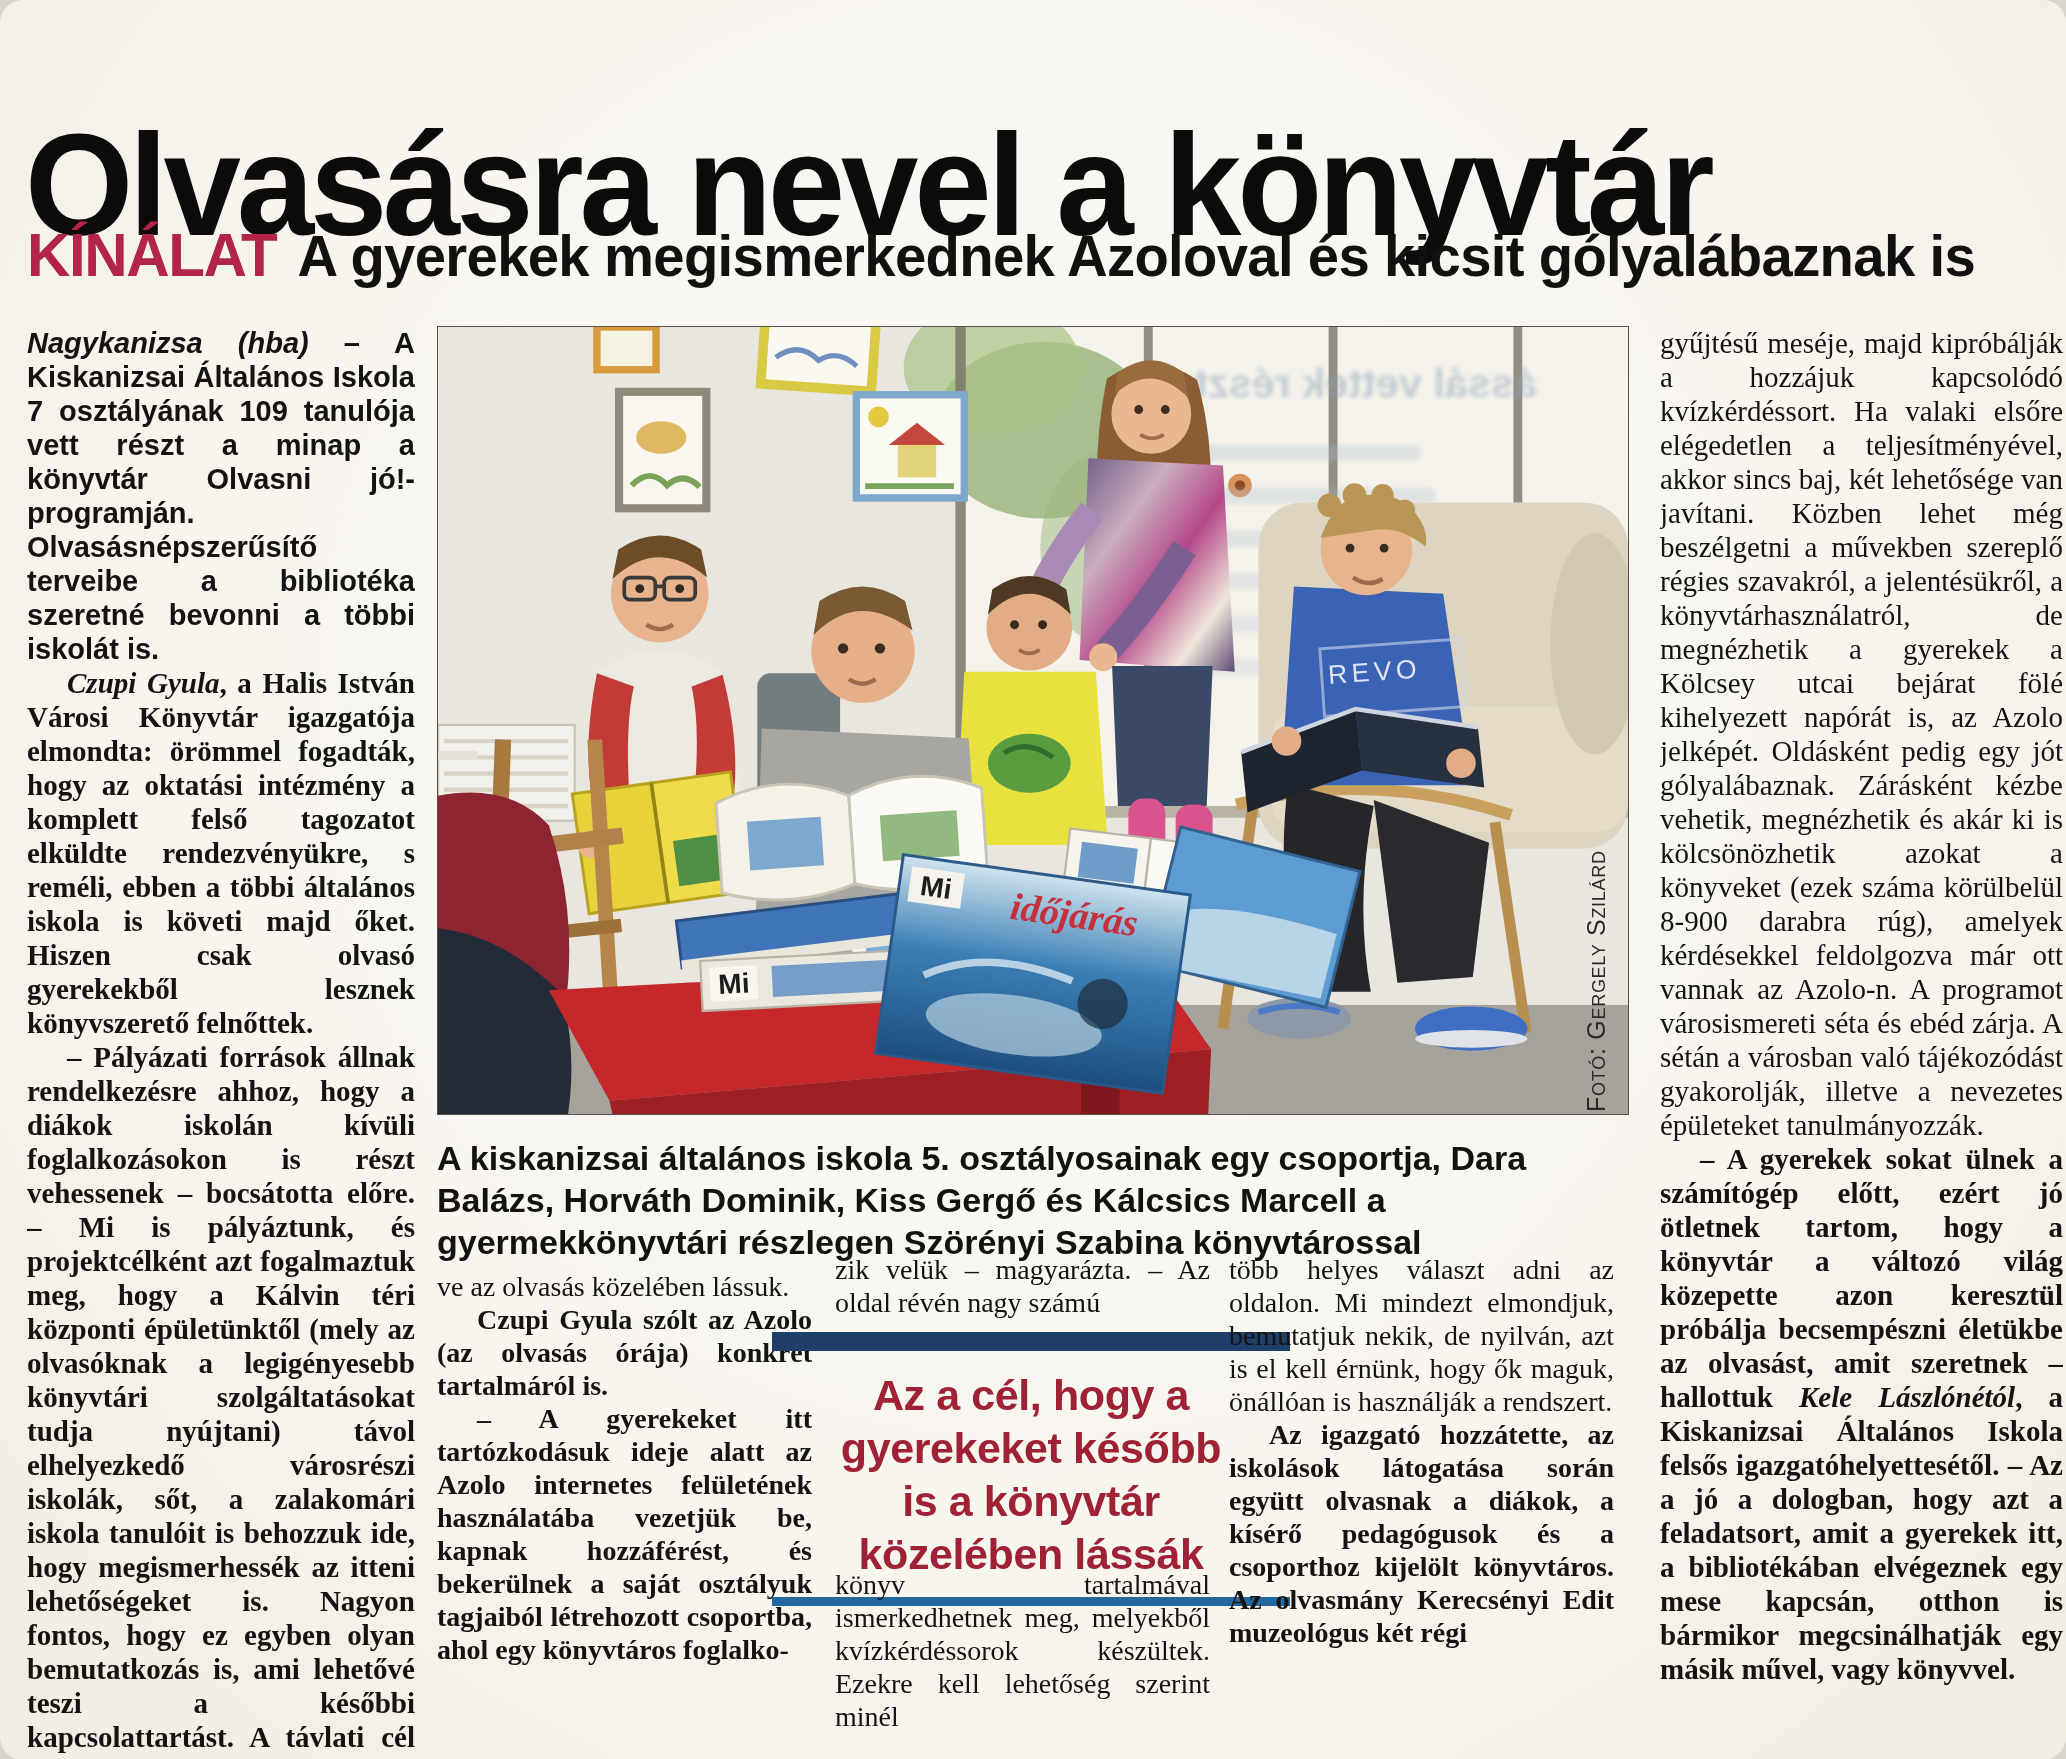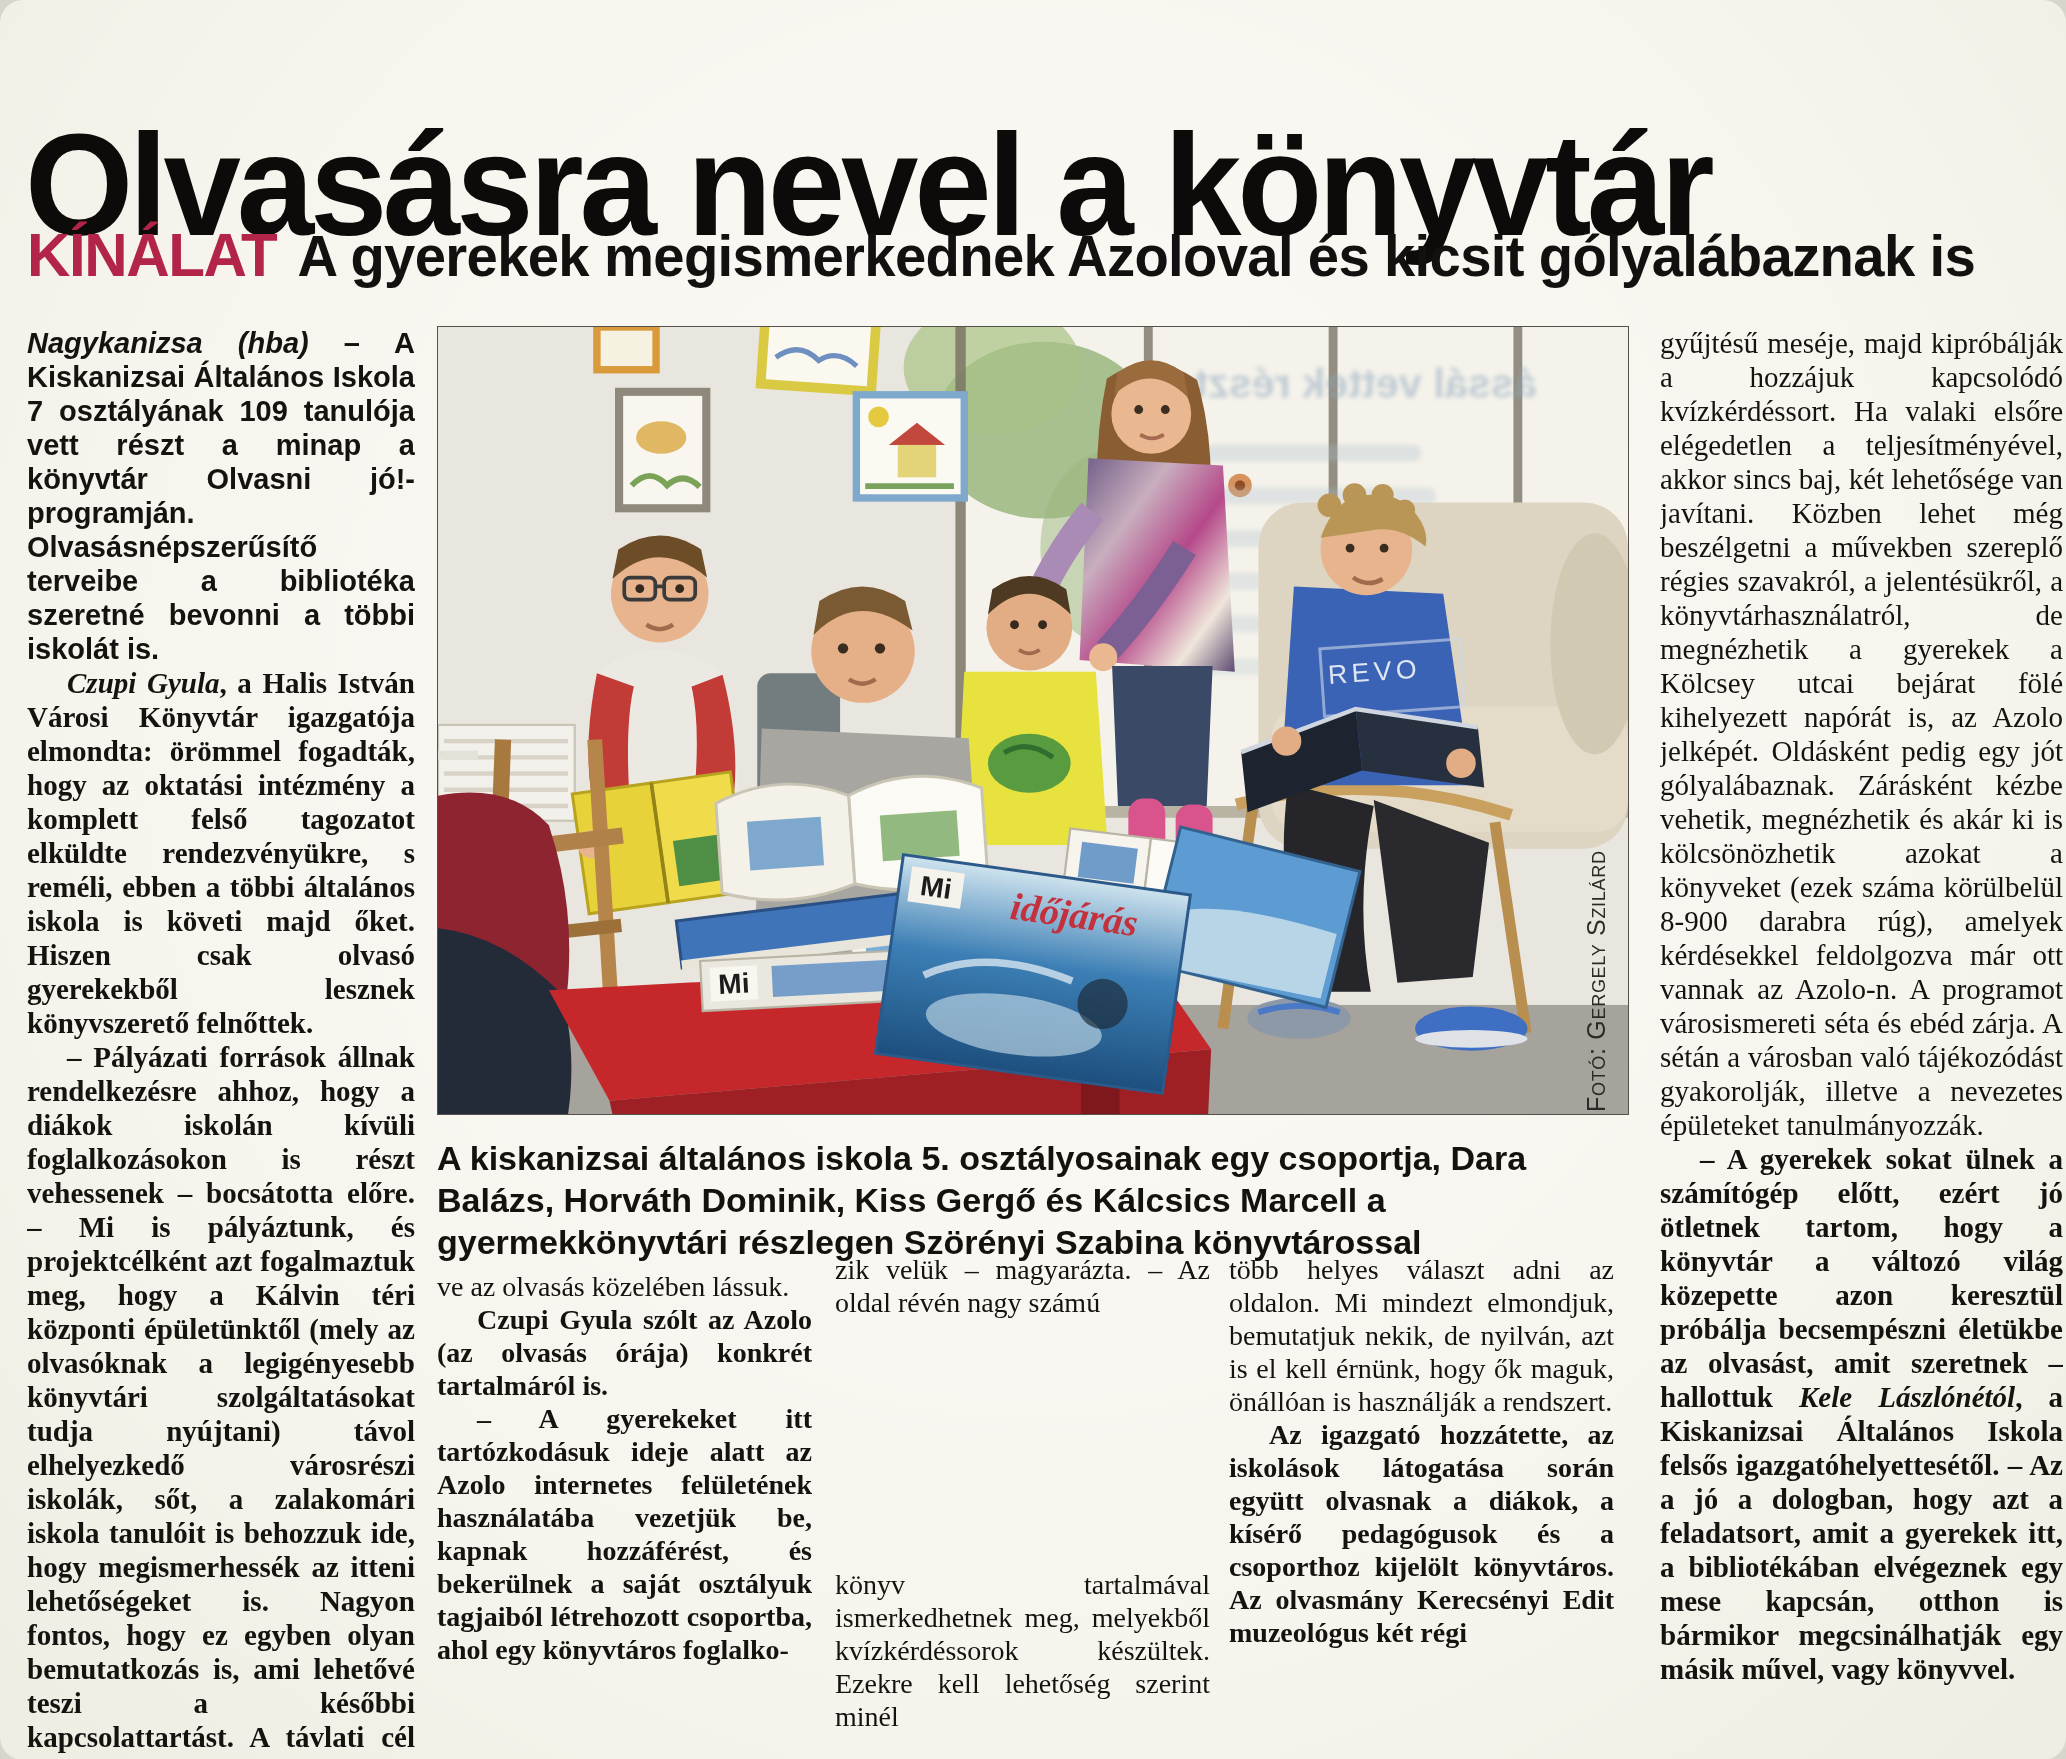--- a/index.html
+++ b/index.html
@@ -327,20 +327,25 @@
   <div class="col serif bott" style="left:437px;top:1270px;width:375px;height:507px;">
     <p>ve az olvasás közelében lássuk.</p>
     <p class="ind">Czupi Gyula szólt az Azolo (az olvasás órája) konkrét tartalmáról is.</p>
     <p class="ind">– A gyerekeket itt tartózkodásuk ideje alatt az Azolo internetes felületének használatába vezetjük be, kapnak hozzáférést, és bekerülnek a saját osztályuk tagjaiból létrehozott csoportba, ahol egy könyvtáros foglalko-</p>
   </div>
 
   <div class="col serif bott" style="left:835px;top:1253px;width:375px;height:74px;">
     <p>zik velük – magyarázta. – Az oldal révén nagy számú</p>
   </div>
 
+  <div class="pullquote">
+    <div class="pq-bar-top"></div>
+    <div class="pq-text">Az a cél, hogy a gyerekeket később is a könyvtár közelében lássák</div>
+    <div class="pq-bar-bottom"></div>
+  </div>
 
   <div class="col serif bott" style="left:1229px;top:1253px;width:385px;height:507px;">
     <p>több helyes választ adni az oldalon. Mi mindezt elmondjuk, bemutatjuk nekik, de nyilván, azt is el kell érnünk, hogy ők maguk, önállóan is használják a rendszert.</p>
     <p class="ind">Az igazgató hozzátette, az iskolások látogatása során együtt olvasnak a diákok, a kísérő pedagógusok és a csoporthoz kijelölt könyvtáros. Az olvasmány Kerecsényi Edit muzeológus két régi</p>
   </div>
 
   <div class="col serif bott" style="left:835px;top:1568px;width:375px;height:191px;">
     <p>könyv tartalmával ismerkedhetnek meg, melyekből kvízkérdéssorok készültek. Ezekre kell lehetőség szerint minél</p>
   </div>
 

